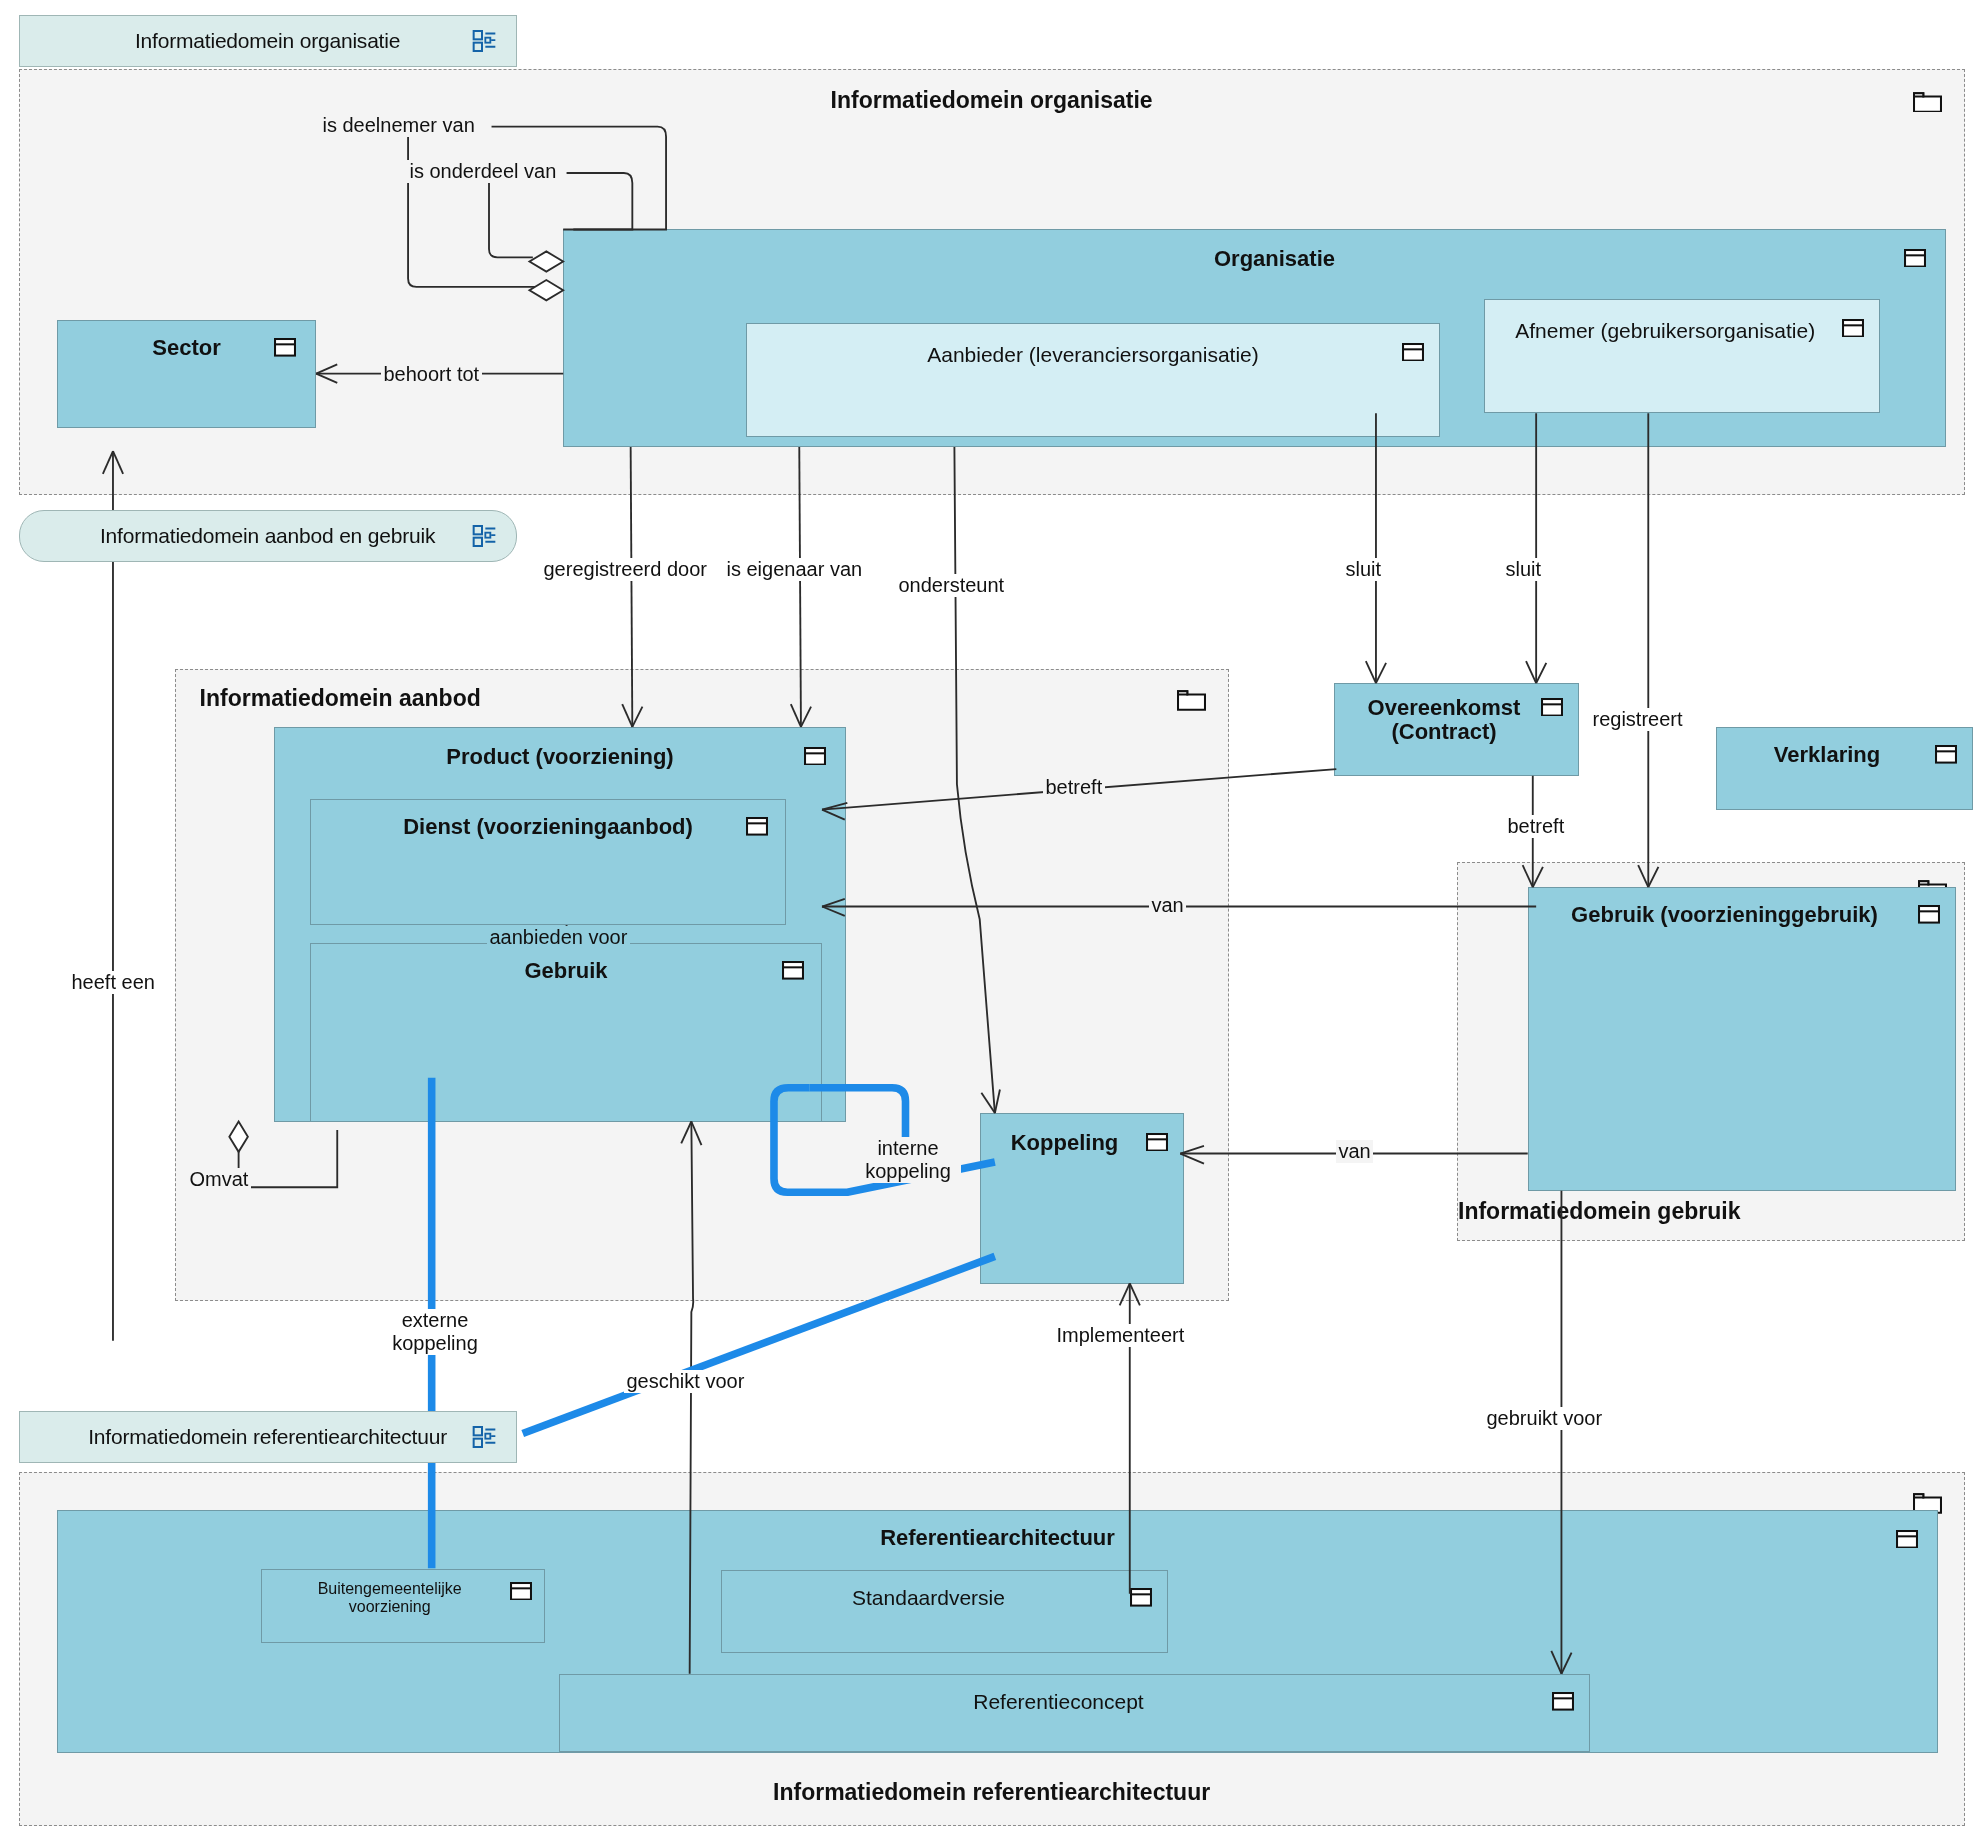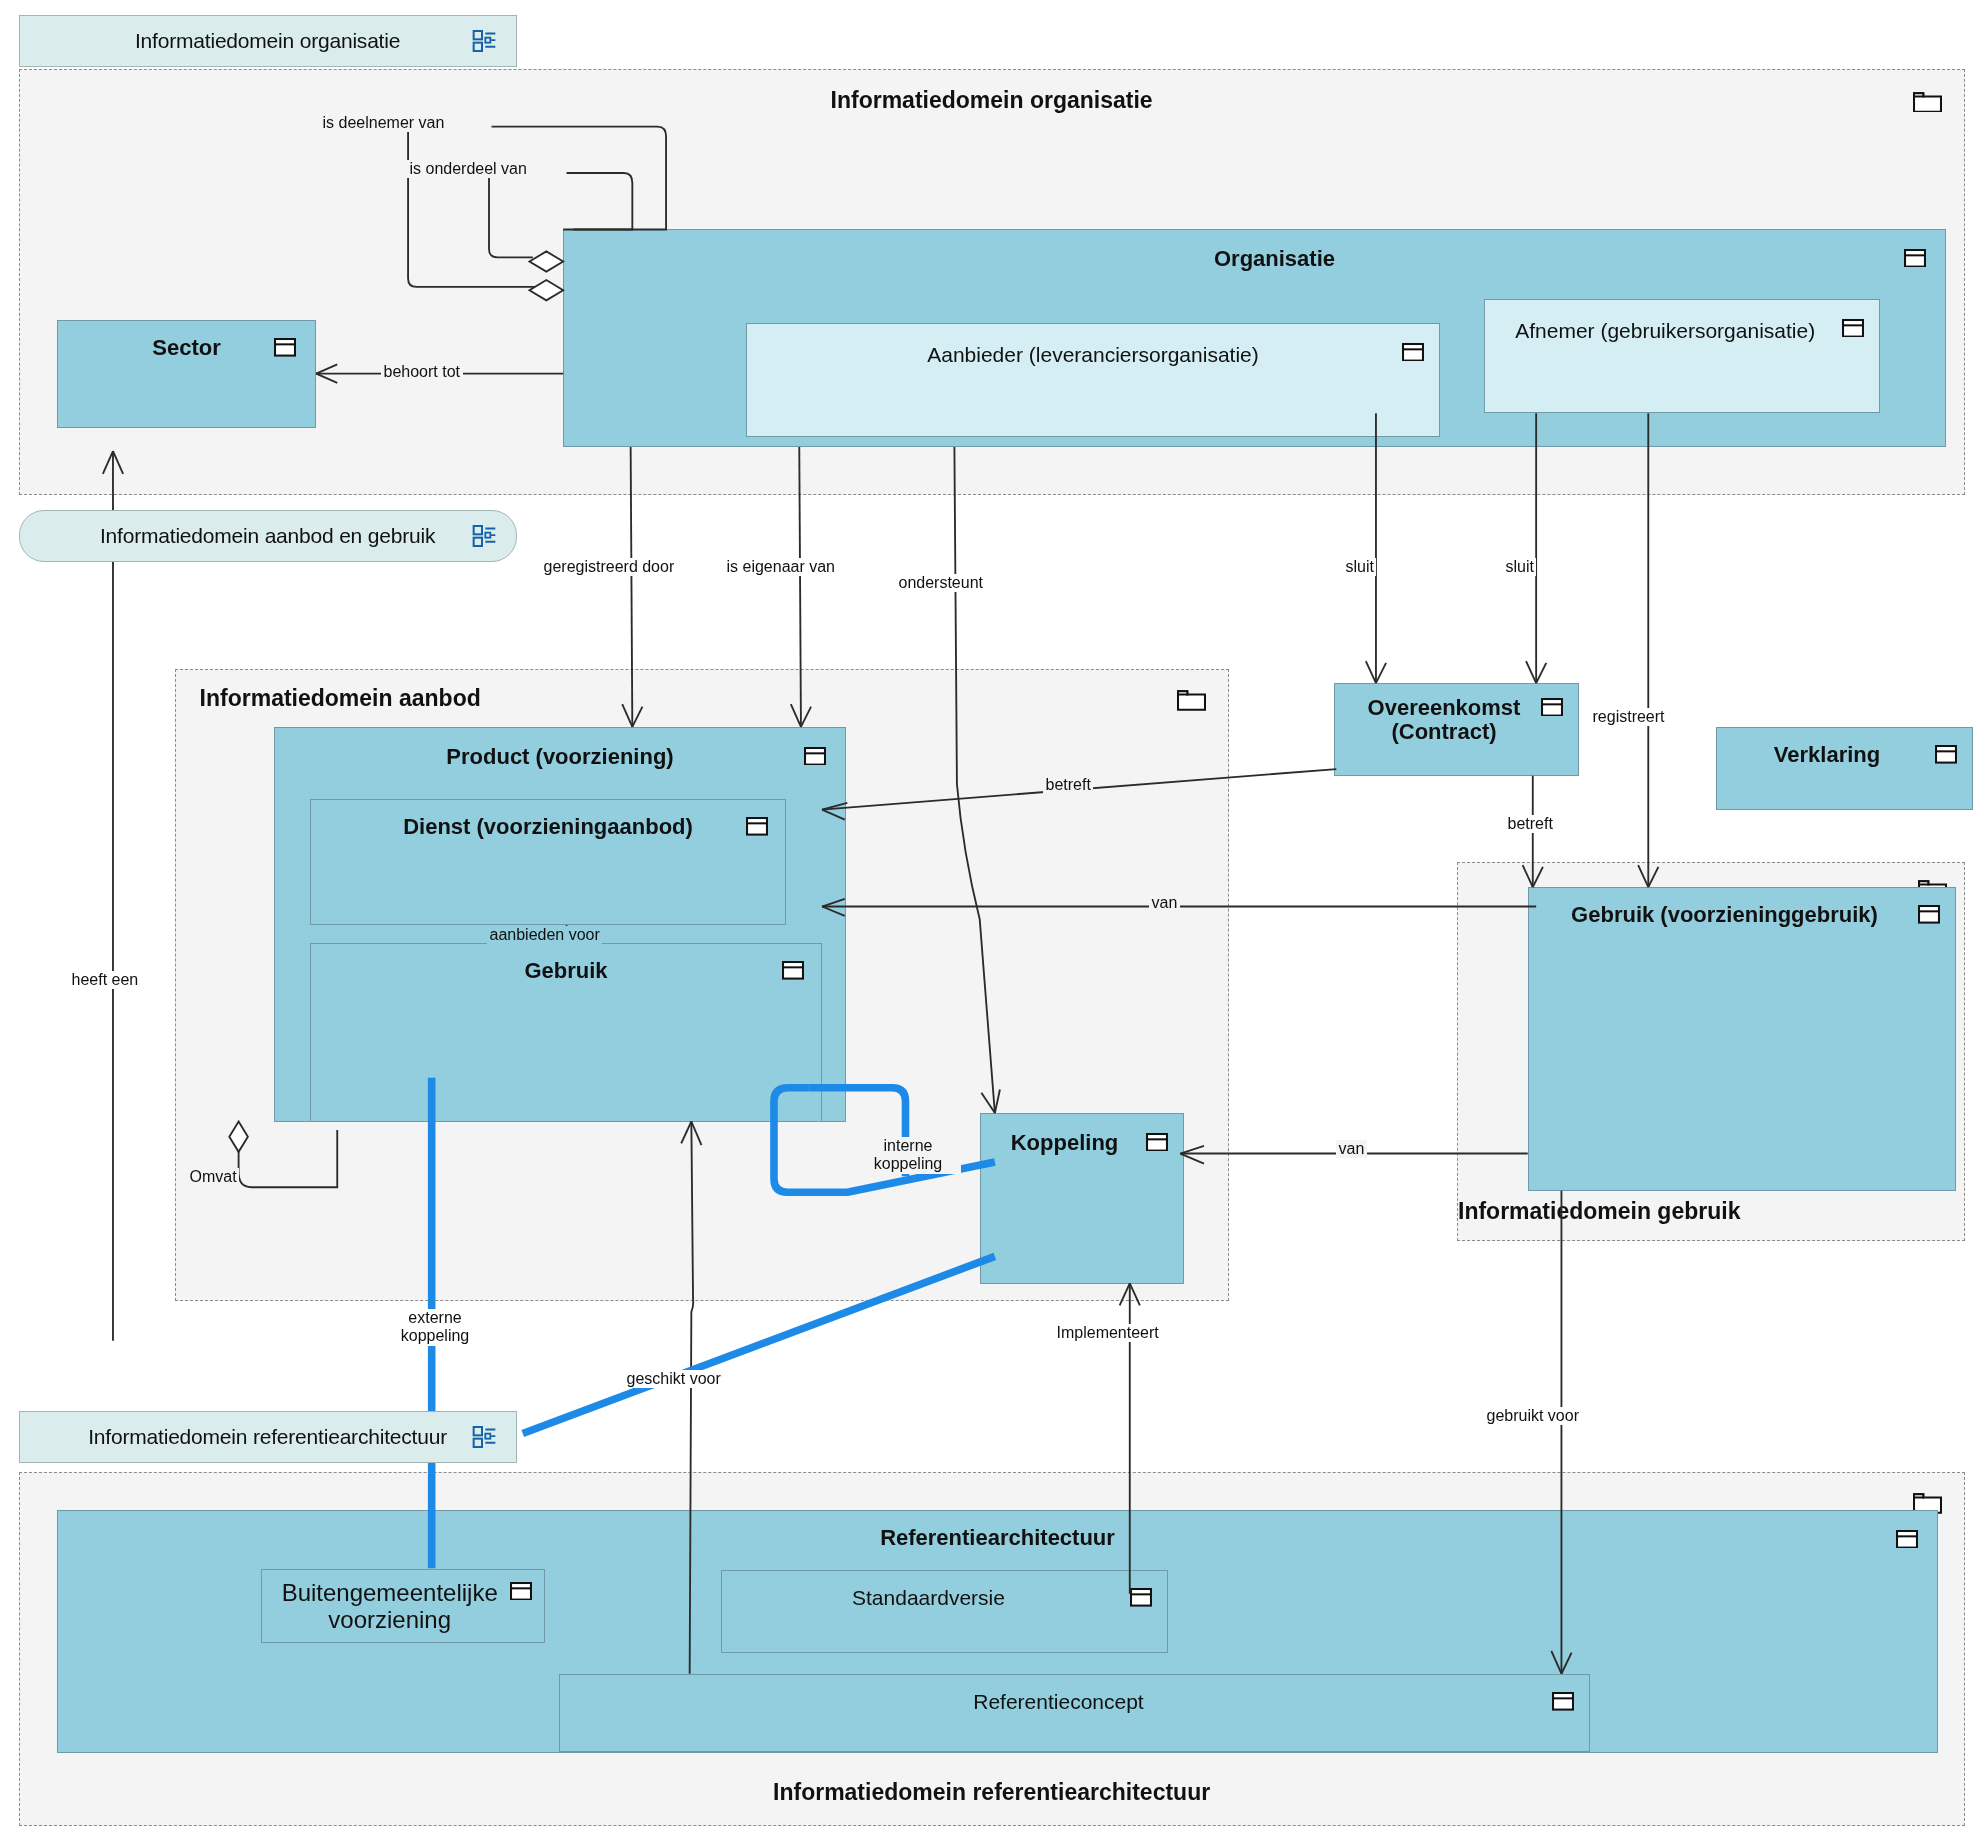--- a/index.html
+++ b/index.html
@@ -113,21 +113,21 @@
     position: absolute;
     width: 22px;
     height: 18.6px;
   }
   .nm-bold { font-weight: bold; font-size: 22px; }
   .nm-reg  { font-weight: normal; font-size: 21px; }
 
   
   .elabel {
     position: absolute;
-    font-size: 16px;
+    font-size: 20px;
     color: #111;
     background: #ffffff;
     white-space: nowrap;
     line-height: 1.15;
     text-align: center;
     z-index: 8;
     padding: 0 2.5px;
   }
   .elabel.ongrey { background: #f4f4f4; }
   .elabel.two { white-space: normal; }
@@ -395,21 +395,21 @@
 
   <div class="cls" style="left:559px; top:1674px; width:1031px; height:78px;">
     <div class="name nm-reg" style="top:15px; left:0; right:32px;">Referentieconcept</div>
     <svg class="cicon" style="right:15px; top:17px;" viewBox="0 0 26 22">
       <rect x="1.2" y="1.2" width="23.6" height="19.6" fill="#ffffff" stroke="#111" stroke-width="2.4"></rect>
       <line x1="1.2" y1="7.5" x2="24.8" y2="7.5" stroke="#111" stroke-width="2.4"></line>
     </svg>
   </div>
 
   <div class="cls" style="left:261px; top:1569px; width:284px; height:74px;">
-    <div class="name nm-reg" style="top:10px; left:3.4px; right:30px; white-space:pre-line; font-size:24px;">Buitengemeentelijke
+    <div class="name nm-reg" style="top:10px; left:3.4px; right:30px; white-space:pre-line; font-size:16px;">Buitengemeentelijke
 voorziening</div>
     <svg class="cicon" style="right:11.8px; top:11.8px;" viewBox="0 0 26 22">
       <rect x="1.2" y="1.2" width="23.6" height="19.6" fill="#ffffff" stroke="#111" stroke-width="2.4"></rect>
       <line x1="1.2" y1="7.5" x2="24.8" y2="7.5" stroke="#111" stroke-width="2.4"></line>
     </svg>
   </div>
 
   <div class="elabel ongrey" style="left:320px; top:114px;">is deelnemer van</div>
 
   <div class="elabel ongrey" style="left:407px; top:160px;">is onderdeel van</div>

